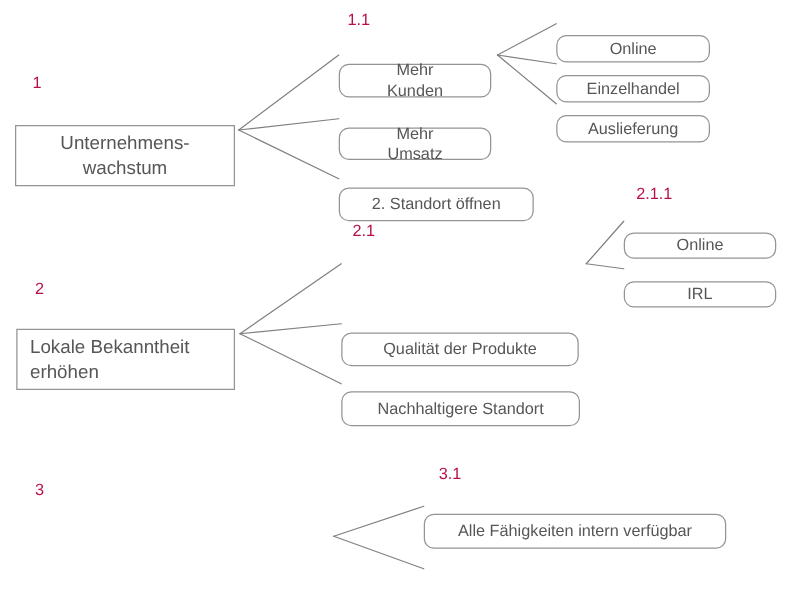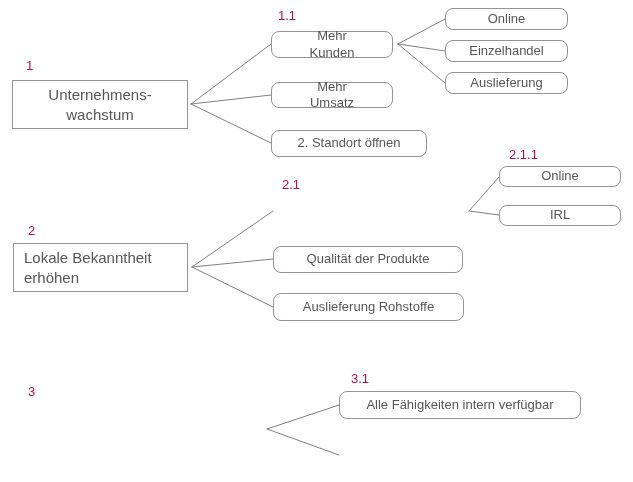--- a/index.html
+++ b/index.html
@@ -19,21 +19,21 @@
   .links line{stroke:var(--connector);stroke-width:1;stroke-linecap:round;}
   .node{
     position:absolute;box-sizing:border-box;
     background:var(--bg);
     border:1px solid var(--node-border);
     border-radius:8px;
     color:var(--node-text);
     font-size:13px;line-height:1.25;
     display:flex;align-items:center;justify-content:center;
     text-align:center;white-space:pre-line;
-    padding:0 22px;cursor:default;
+    padding:0 22px;cursor:default;margin-top:20px;
   }
   .node.root{font-size:15px;border-radius:0;line-height:1.32;}
   .node.leftalign{justify-content:flex-start;text-align:left;padding-left:10px;padding-right:6px;}
   .num{
     position:absolute;color:var(--number);
     font-size:13px;line-height:14px;white-space:nowrap;
   }
 </style>
 </head>
 <body>
@@ -74,19 +74,19 @@
   <div class="node" style="left:271px;top:82px;width:122px;height:26px">Mehr Umsatz</div>
   <div class="node" style="left:271px;top:31px;width:122px;height:27px">Mehr Kunden</div>
   <div class="node" style="left:271px;top:130px;width:156px;height:27px">2. Standort öffnen</div>
   <div class="node" style="left:445px;top:8px;width:123px;height:22px">Online</div>
   <div class="node" style="left:445px;top:40px;width:123px;height:22px">Einzelhandel</div>
   <div class="node" style="left:445px;top:72px;width:123px;height:22px">Auslieferung</div>
 
   <div class="node root leftalign" style="left:13px;top:243px;width:175px;height:49px">Lokale Bekanntheit
 erhöhen</div>
   <div class="node" style="left:273px;top:246px;width:190px;height:27px">Qualität der Produkte</div>
-  <div class="node" style="left:273px;top:293px;width:191px;height:28px">Auslieferung Rohstoffe</div>
+  <div class="node" style="left:273px;top:293px;width:191px;height:28px">Nachhaltigere Standort</div>
   <div class="node" style="left:499px;top:166px;width:122px;height:21px">Online</div>
   <div class="node" style="left:499px;top:205px;width:122px;height:21px">IRL</div>
 
   <div class="node" style="left:339px;top:391px;width:242px;height:28px">Alle Fähigkeiten intern verfügbar</div>
 
 </div>
 
 </body></html>

